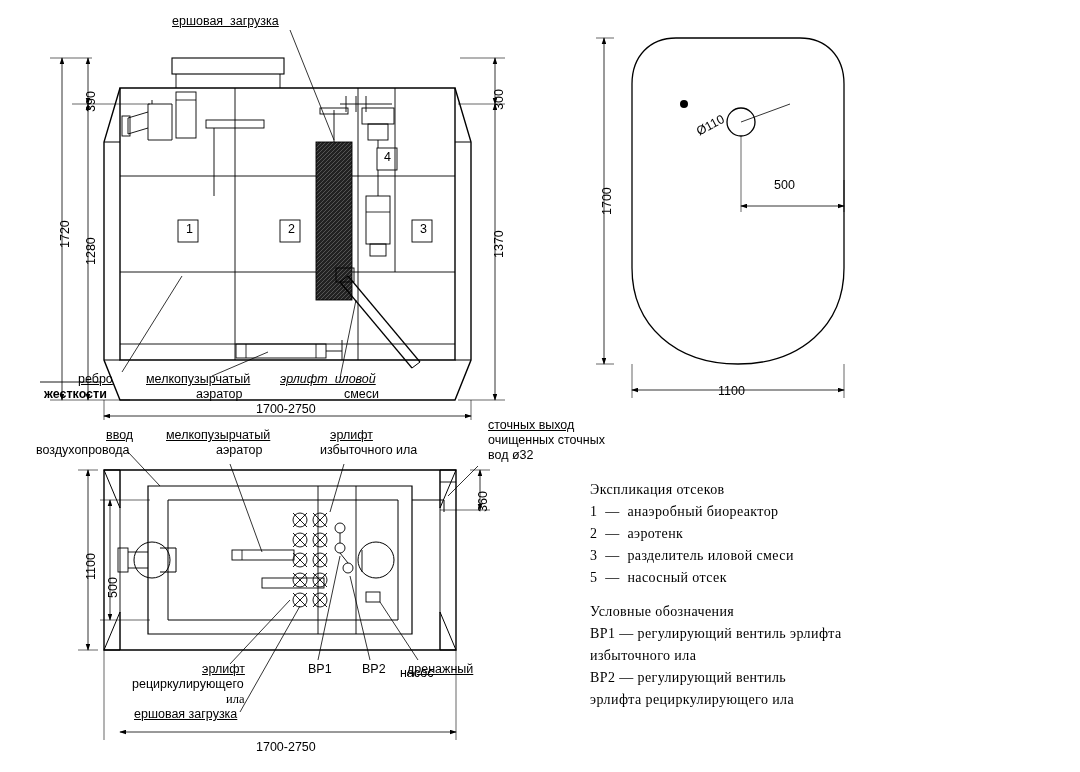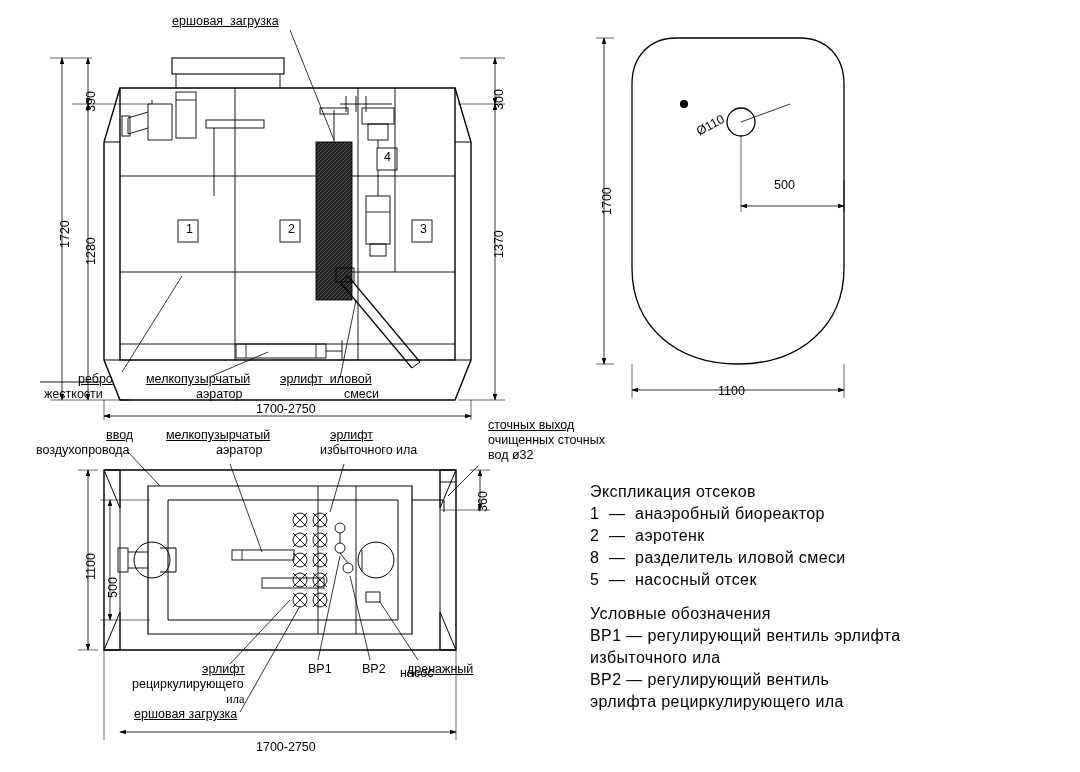--- a/index.html
+++ b/index.html
@@ -34,22 +34,22 @@
   }
   .lbl.u {
     text-decoration: underline;
   }
   .lbl.vert {
     transform-origin: 0 0;
     transform: rotate(-90deg);
   }
   .legend {
     position: absolute;
-    font-family: Liberation Sans, sans-serif;
-    font-size: 16px;
+    font-family: Liberation Serif, serif;
+    font-size: 14px;
     color: #000;
     white-space: pre;
     line-height: 1.45;
     letter-spacing: 0.4px;
   }
 </style>
 </head>
 <body>
 
 <div id="sheet">
@@ -270,26 +270,26 @@
   <div class="lbl vert" style="left:492px; top:110px;">300</div>
   <div class="lbl vert" style="left:492px; top:258px;">1370</div>
   <div class="lbl" style="left:256px; top:402px;">1700-2750</div>
 
   <div class="lbl" style="left:186px; top:222px;">1</div>
   <div class="lbl" style="left:288px; top:222px;">2</div>
   <div class="lbl" style="left:420px; top:222px;">3</div>
   <div class="lbl" style="left:384px; top:150px;">4</div>
 
   <div class="lbl u" style="left:78px; top:372px;">ребро</div>
-  <div class="lbl" style="left:44px; top:387px;">жесткости</div>
+  <div class="lbl" style="left:44px; top:387px;font-weight:bold;">жесткости</div>
 
   <div class="lbl u" style="left:146px; top:372px;">мелкопузырчатый</div>
   <div class="lbl" style="left:196px; top:387px;">аэратор</div>
 
-  <div class="lbl u" style="left:280px; top:372px;">эрлифт  иловой</div>
+  <div class="lbl u" style="left:280px; top:372px;font-style:italic;">эрлифт  иловой</div>
   <div class="lbl" style="left:344px; top:387px;">смеси</div>
 
   <div class="lbl vert" style="left:600px; top:215px;">1700</div>
   <div class="lbl" style="left:774px; top:178px;">500</div>
   <div class="lbl" style="left:718px; top:384px;">1100</div>
   <div class="lbl" style="left:694px; top:126px; transform-origin:0 0; transform:rotate(-28deg);">Ø110</div>
 
   <div class="lbl u" style="left:106px; top:428px;">ввод</div>
   <div class="lbl" style="left:36px; top:443px;">воздухопровода</div>
 
@@ -315,21 +315,21 @@
 
   <div class="lbl u" style="left:398px; top:662px;margin-left:9px;">дренажный</div>
   <div class="lbl" style="left:400px; top:666px;">насос</div>
 
   <div class="lbl" style="left:308px; top:662px;">ВР1</div>
   <div class="lbl" style="left:362px; top:662px;">ВР2</div>
 
   <div class="legend" style="left:590px; top:480px;">Экспликация отсеков</div>
   <div class="legend" style="left:590px; top:502px;">1  —  анаэробный биореактор</div>
   <div class="legend" style="left:590px; top:524px;">2  —  аэротенк</div>
-  <div class="legend" style="left:590px; top:546px;">8  —  разделитель иловой смеси</div>
+  <div class="legend" style="left:590px; top:546px;">3  —  разделитель иловой смеси</div>
   <div class="legend" style="left:590px; top:568px;">5  —  насосный отсек</div>
 
   <div class="legend" style="left:590px; top:602px;">Условные обозначения</div>
   <div class="legend" style="left:590px; top:624px;">ВР1 — регулирующий вентиль эрлифта</div>
   <div class="legend" style="left:590px; top:646px;">избыточного ила</div>
   <div class="legend" style="left:590px; top:668px;">ВР2 — регулирующий вентиль</div>
   <div class="legend" style="left:590px; top:690px;">эрлифта рециркулирующего ила</div>
 
 </div>
 

